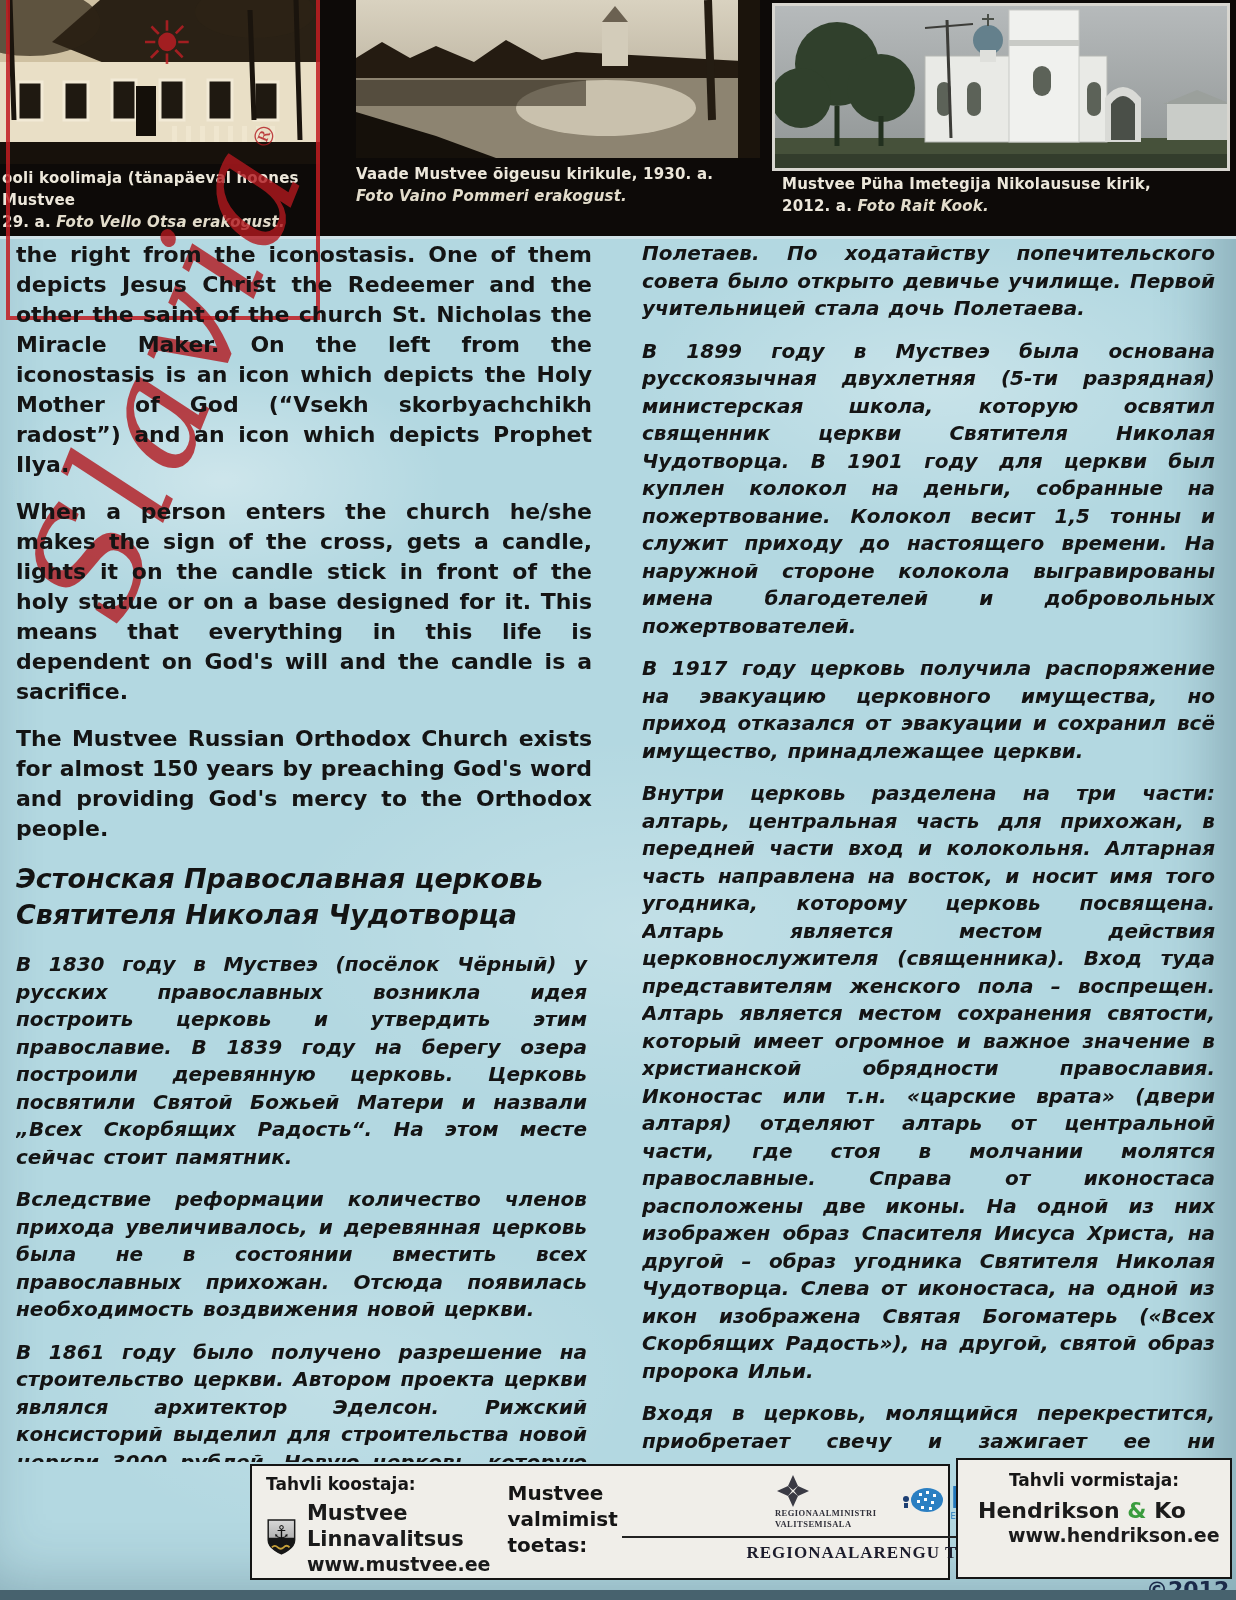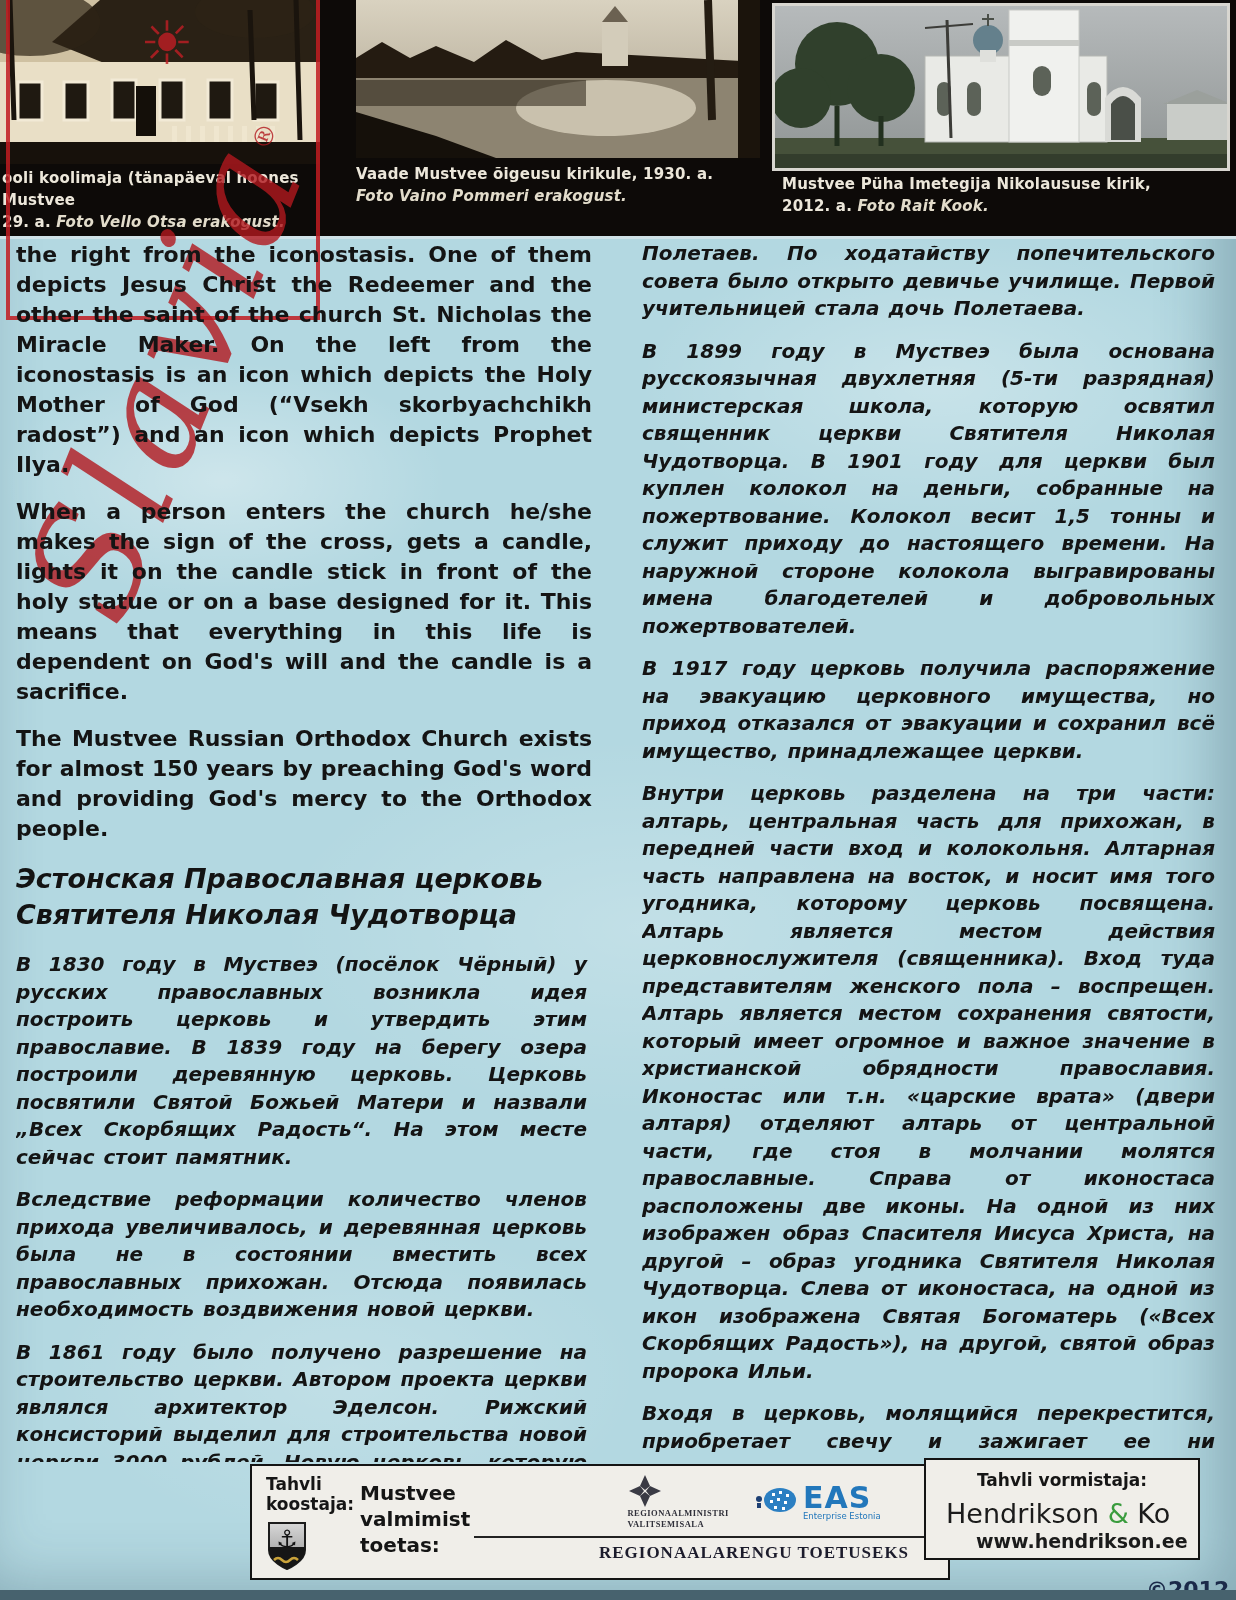--- a/index.html
+++ b/index.html
@@ -34,38 +34,38 @@
   
   .col{position:absolute;top:240px;height:1222px;overflow:hidden;color:#141414;}
   .col-left{left:16px;width:576px;}
   .col-right{left:642px;width:578px;}
   p.en{font-size:22px;line-height:30px;font-weight:bold;text-align:justify;margin:0 0 17px 0;}
   h2.ru-heading{font-size:27px;line-height:36px;font-weight:bold;font-style:italic;margin:16px 0 18px 0;color:#131313;}
   p.ru{font-size:20px;line-height:27.5px;font-weight:bold;font-style:italic;text-align:justify;margin:0 5px 15px 0;word-spacing:2px;}
   
   .fbox{position:absolute;background:#f0eee9;border:2px solid #141414;box-sizing:border-box;}
   .fbox1{left:250px;top:1464px;width:700px;height:116px;display:flex;align-items:stretch;}
-  .fbox2{left:924px;top:1458px;width:276px;height:102px;padding:10px 12px;box-sizing:border-box;}
+  .fbox2{left:956px;top:1458px;width:276px;height:121px;padding:10px 12px;box-sizing:border-box;}
   .fcol-left{width:280px;padding:8px 0 0 14px;}
   .flabel{font-size:17px;font-weight:bold;color:#151515;}
   .forg-row{display:flex;align-items:center;margin-top:6px;gap:10px;}
   .forg{font-size:21px;font-weight:bold;line-height:1.25;color:#1a1a1a;}
   .furl{font-size:19px;font-weight:bold;color:#1a1a1a;}
   .fcol-mid{width:110px;padding:14px 0 0 6px;font-size:20px;font-weight:bold;line-height:1.3;color:#151515;}
   .fcol-logos{flex:1;padding:8px 12px 0 4px;display:flex;flex-direction:column;align-items:center;}
   .logo-row{display:flex;align-items:center;gap:26px;}
   .ministry{display:flex;flex-direction:column;align-items:flex-start;}
   .ministry .mtext{font-family:"Liberation Serif",serif;font-size:8.5px;font-weight:bold;letter-spacing:.5px;color:#30303a;text-align:center;line-height:1.3;}
   .eas{display:flex;align-items:center;gap:6px;}
   .eas-word{font-size:30px;font-weight:bold;color:#2277bb;letter-spacing:1px;line-height:1;}
   .eas-sub{font-size:8.5px;color:#2277bb;margin-top:-2px;}
   .divider{width:560px;border-top:2px solid #222;margin:6px 0 5px 0;}
   .support-line{font-family:"Liberation Serif",serif;font-size:17px;font-weight:bold;letter-spacing:1px;color:#1c1c2c;}
   .hend-row{display:flex;align-items:center;gap:8px;margin-top:8px;}
-  .hend-name{font-size:27px;font-weight:normal;color:#1b1b1b;line-height:1.2;}
+  .hend-name{font-size:22px;font-weight:bold;color:#1b1b1b;line-height:1.2;}
   .hend-name .amp{color:#3a9c3e;}
   .hend-url{font-size:19px;font-weight:bold;color:#1b1b1b;margin-left:30px;}
   .copyright{position:absolute;left:1146px;top:1577px;font-size:22px;font-weight:bold;color:#1b2a4a;}
   .bottom-edge{position:absolute;left:0;bottom:0;width:1236px;height:10px;background:#47626e;}
 </style>
 </head>
 <body>
 
 <div class="board">
 
@@ -207,20 +207,24 @@
             <linearGradient id="silver" x1="0" y1="0" x2="0" y2="1">
               <stop offset="0" stop-color="#d8d8d8"></stop>
                 <stop offset="1" stop-color="#8f8f8f"></stop>
             </linearGradient>
           </defs>
           <path d="M3,3 h36 v27 c0,12 -18,19 -18,19 c0,0 -18,-7 -18,-19 Z" fill="url(#silver)" stroke="#1c1c1c" stroke-width="2"></path>
           <path d="M3,30 c0,12 18,19 18,19 c0,0 18,-7 18,-19 l0,-3 -36,0 Z" fill="#161616"></path>
           <path d="M8,40 q4,-4 8,0 t8,0 t8,0" stroke="#c9a23a" stroke-width="2.5" fill="none"></path>
           <text x="21" y="27" font-size="24" text-anchor="middle" fill="#121212">⚓</text>
         </svg>
+        <div>
+          <div class="forg">Mustvee Linnavalitsus</div>
+          <div class="furl">www.mustvee.ee</div>
+        </div>
       </div>
     </div>
     <div class="fcol-mid">Mustvee valmimist toetas:</div>
     <div class="fcol-logos">
       <div class="logo-row">
         <div class="ministry">
           <svg width="36" height="34" viewBox="0 0 36 34">
             <g fill="#3a3a44">
               <polygon points="18,1 23,12 18,16 13,12"></polygon>
               <polygon points="18,33 23,22 18,18 13,22"></polygon>

